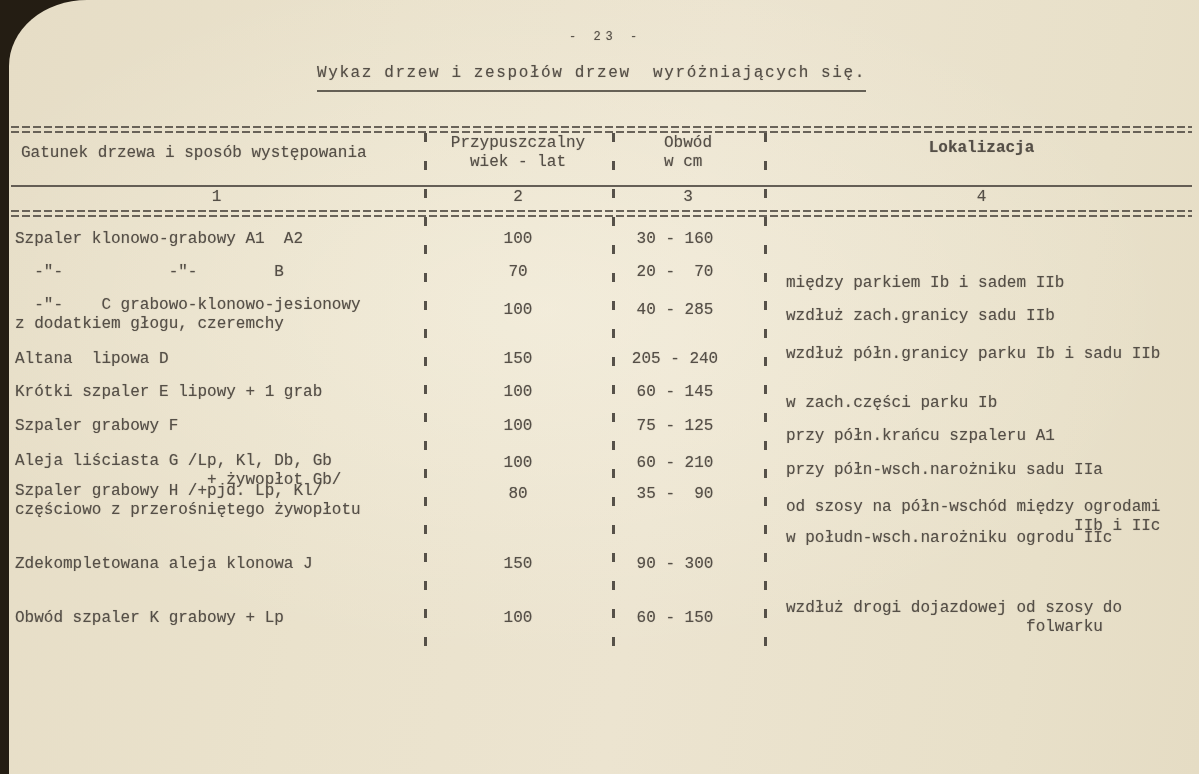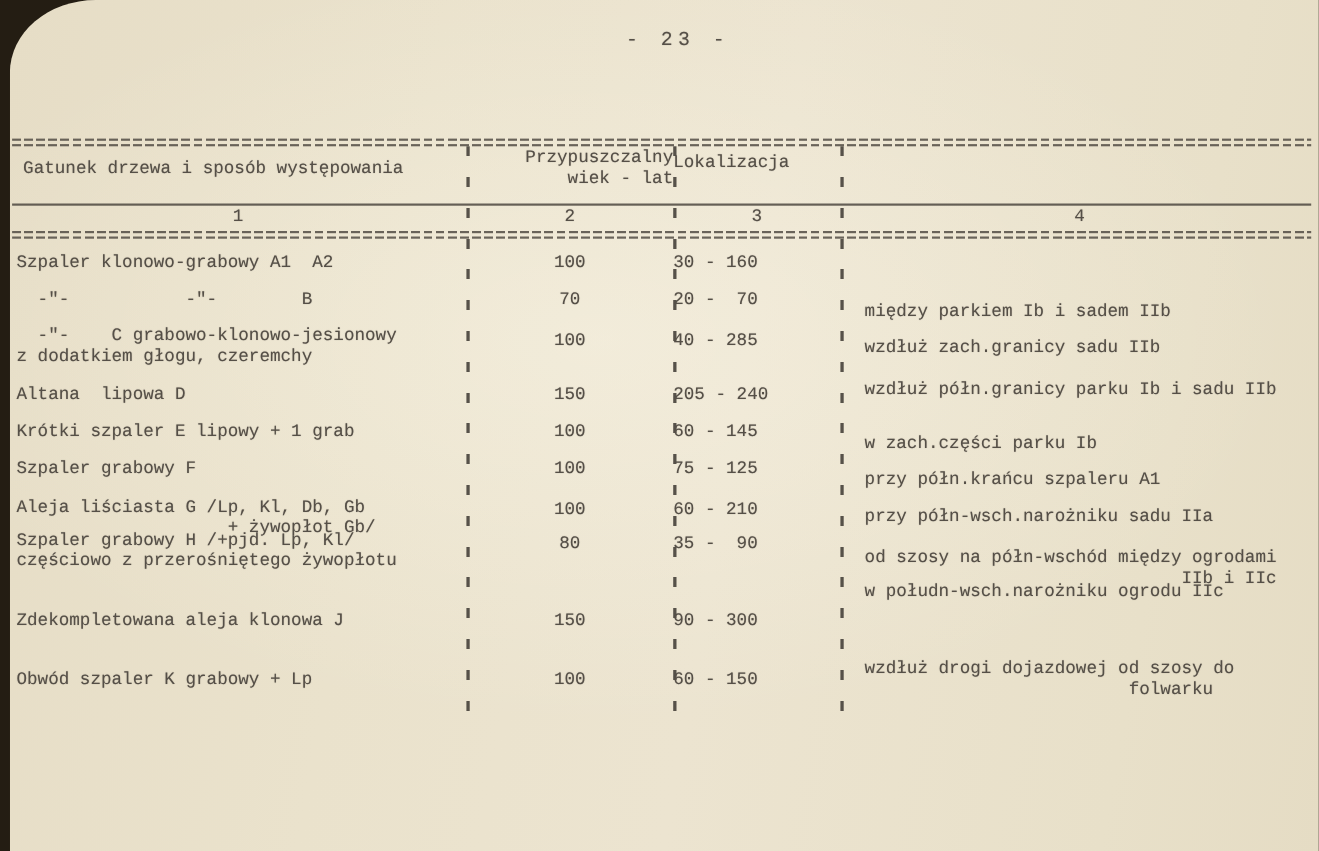--- a/index.html
+++ b/index.html
@@ -21,21 +21,21 @@
   .txt {
     white-space: pre;
     font-size: 16px;
     line-height: 19px;
     text-shadow: 0 0 1px rgba(86,80,72,0.45);
   }
   .pageno {
     position: absolute;
     left: 560px; top: 28px;
     letter-spacing: 5px;
-    font-size: 18px;
+    font-size: 12px;
   }
   .title {
     position: absolute;
     left: 308px; top: 64px;
     letter-spacing: 1.6px;
     padding-bottom: 7px;
     border-bottom: 2px solid rgba(78,73,64,0.85);
   }
   .eqline {
     position: absolute;
@@ -69,42 +69,45 @@
   .grid4 {
     position: absolute;
     left: 0; right: 0;
     display: grid;
     grid-template-columns: 415px 188px 152px 1fr;
   }
   .hdr { top: 134px; }
   .nums { top: 188px; }
   .c1 { padding-left: 6px; }
   .c2 { text-align: center; }
-  .c3 { text-align: left; padding-right: 26px; }
+  .c3 { text-align: center; padding-right: 26px; }
   .c4 { padding-left: 22px; margin-top: 44px; }
   .hc1 { padding-left: 12px; padding-top: 10px; }
-  .hc2 { text-align: right; }
+  .hc2 { text-align: center; }
   .hc3 { text-align: center; }
   .hc3 > span { display: inline-block; text-align: left; }
-  .hc4 { text-align: left; padding-top: 5px; }
+  .hc4 { text-align: center; padding-top: 5px; font-weight: bold; }
   .nc { text-align: center; }
 </style>
 </head>
 <body>
 
 <div class="paper">
 
   <div class="pageno txt">- 23 -</div>
+  <div class="title txt">Wykaz drzew i zespołów drzew  wyróżniających się.</div>
 
   <div class="eqline eq-top"></div>
 
   <div class="grid4 hdr">
     <div class="txt c1 hc1">Gatunek drzewa i sposób występowania</div>
     <div class="txt c2 hc2">Przypuszczalny
 wiek - lat</div>
+    <div class="txt hc3"><span>Obwód
+w cm</span></div>
     <div class="txt hc4">Lokalizacja</div>
   </div>
 
   <div class="solidline"></div>
 
   <div class="grid4 nums">
     <div class="txt nc">1</div>
     <div class="txt nc">2</div>
     <div class="txt nc">3</div>
     <div class="txt nc">4</div>

